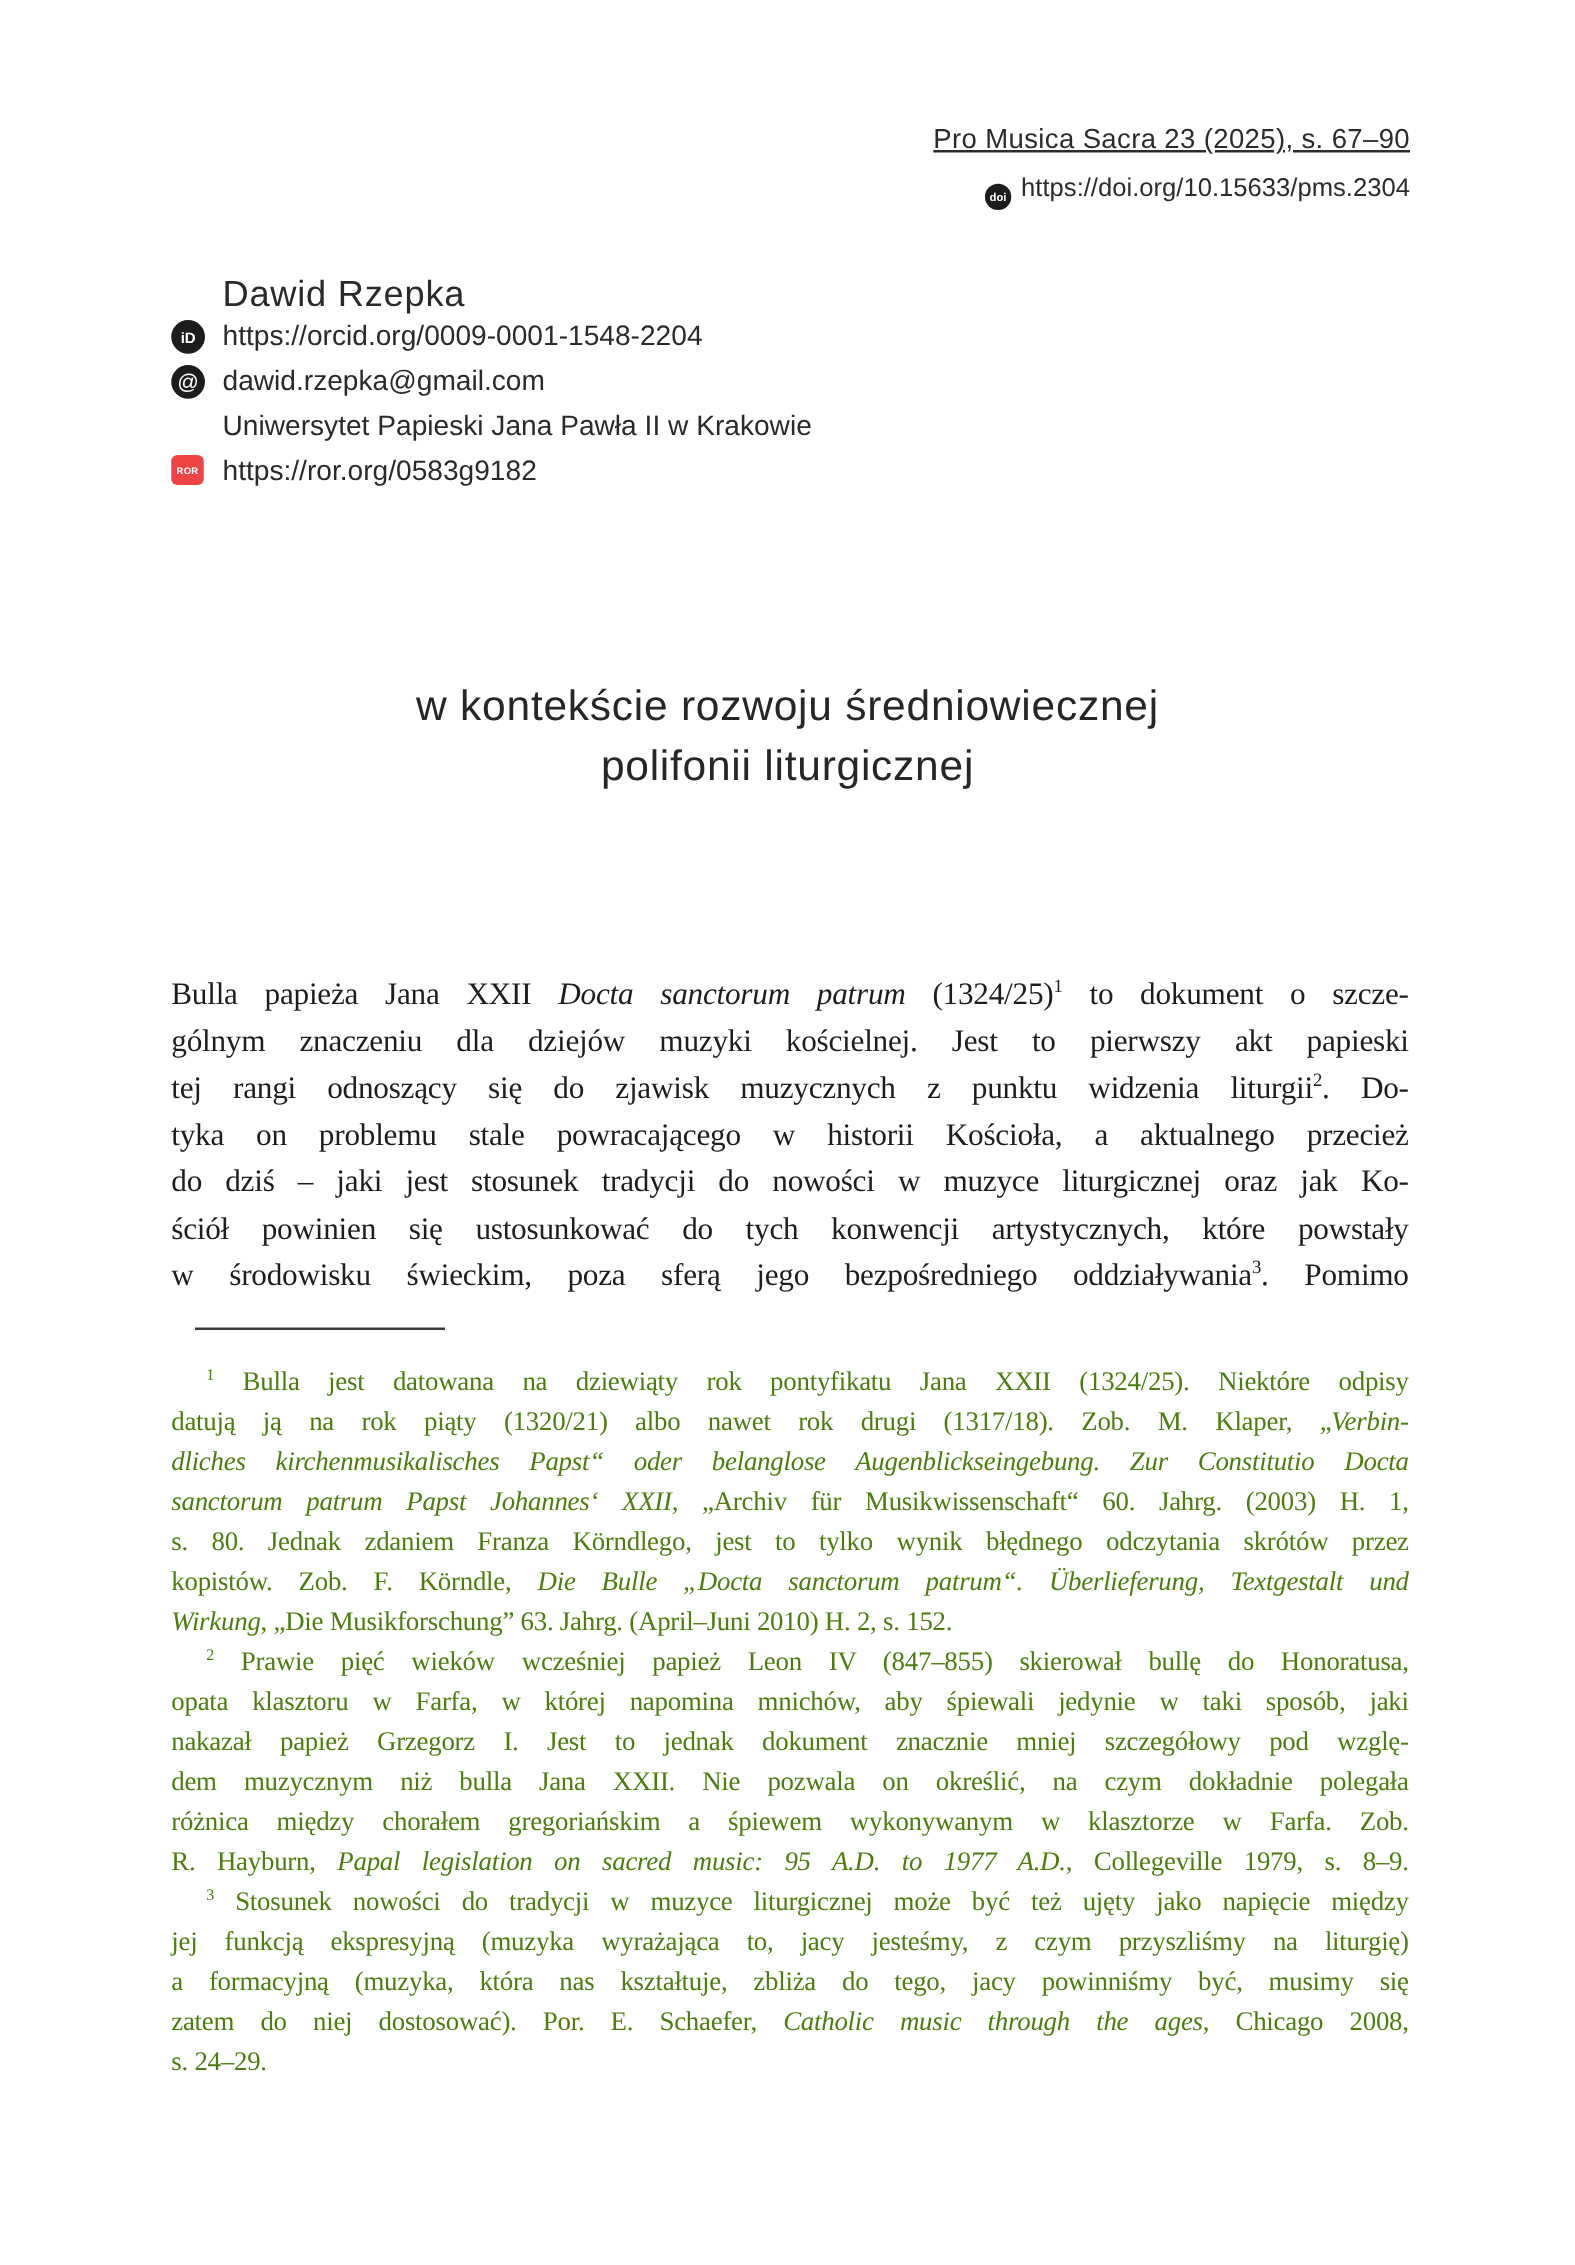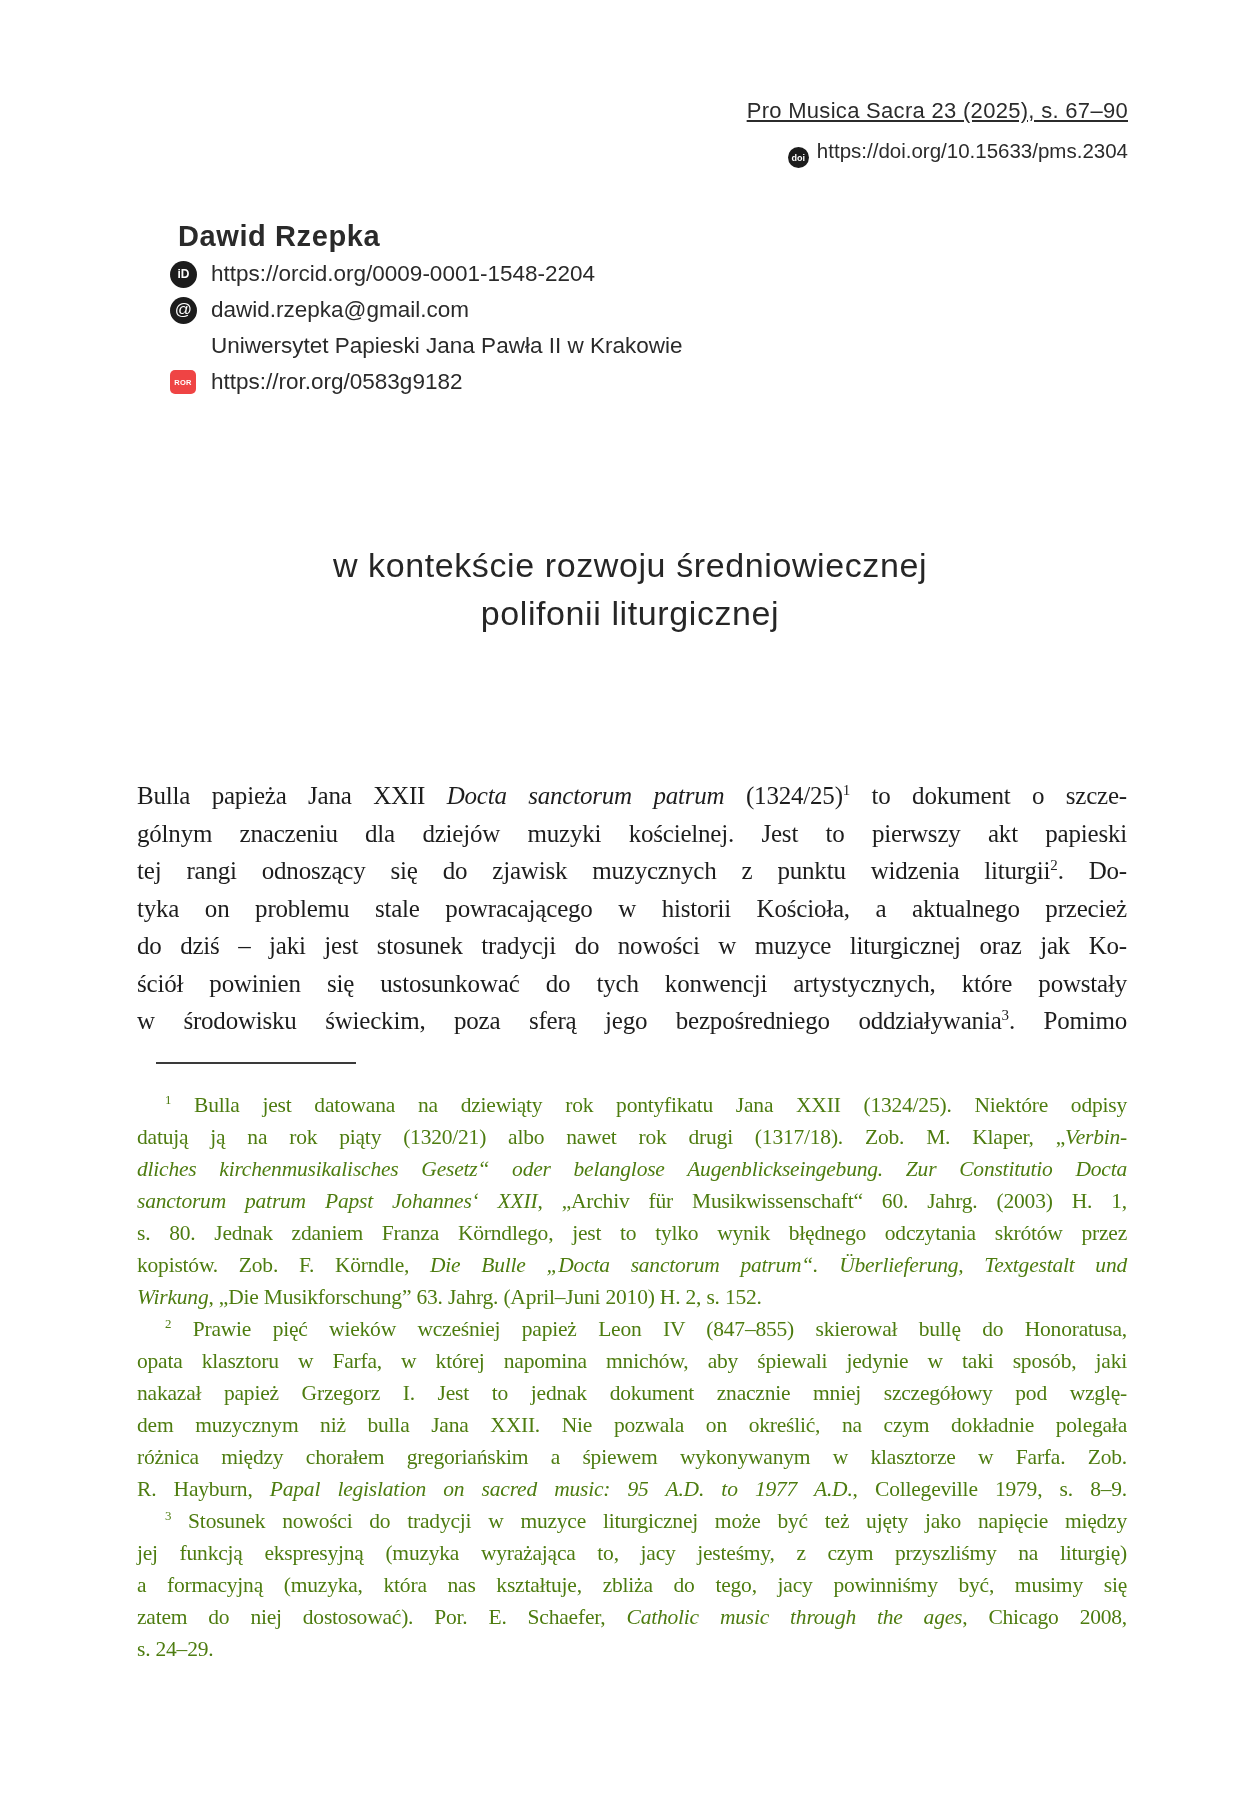--- a/index.html
+++ b/index.html
@@ -30,27 +30,27 @@
   .circle-icon{
     display:inline-flex; align-items:center; justify-content:center;
     background:#1c1c1c; color:#ffffff; border-radius:50%;
     font-family:"Liberation Sans",sans-serif; font-weight:bold;
     flex:0 0 auto;
   }
   .icon-doi{width:21px;height:21px;font-size:9px;margin-top:13px;}
   
   .author-name{
     position:absolute; left:178px; top:220px;
-    font-size:29px; letter-spacing:0.6px; color:#2a2a2a;font-weight:bold;
+    font-size:29px; letter-spacing:0.6px; color:#2a2a2a;
   }
   .author-meta{
     position:absolute; left:137px; top:256px;
     font-size:22.5px; color:#2a2a2a;
   }
-  .meta-row{display:flex; align-items:center; height:36px;margin-left:33px;}
+  .meta-row{display:flex; align-items:flex-start; height:36px;}
   .icon-cell{width:41px; display:flex; align-items:center;}
   .icon-orcid{width:27px;height:27px;font-size:12px;}
   .icon-at{width:27px;height:27px;font-size:17px;font-weight:normal;}
   .icon-ror{
     display:inline-flex; align-items:center; justify-content:center;
     width:26px;height:24px;border-radius:5px;
     background:#ef4444;color:#fff;font-weight:bold;
     font-size:7.5px;letter-spacing:0.3px;
   }
   
@@ -138,21 +138,21 @@
       <div class="tline"><span>ściół powinien się ustosunkować do tych konwencji artystycznych, które powstały</span></div>
       <div class="tline"><span>w środowisku świeckim, poza sferą jego bezpośredniego oddziaływania</span><sup>3</sup><span>. Pomimo</span></div>
     </div>
 
   <div class="footnote-rule"></div>
 
   <div class="footnotes">
     <div>
         <div class="tline indent"><sup>1</sup><span> Bulla jest datowana na dziewiąty rok pontyfikatu Jana XXII (1324/25). Niektóre odpisy</span></div>
         <div class="tline"><span>datują ją na rok piąty (1320/21) albo nawet rok drugi (1317/18). Zob. M. Klaper, „</span><i>Verbin-</i></div>
-        <div class="tline"><i>dliches kirchenmusikalisches Gesetz“ oder belanglose Augenblickseingebung. Zur Constitutio Docta</i></div>
+        <div class="tline"><i>dliches kirchenmusikalisches Papst“ oder belanglose Augenblickseingebung. Zur Constitutio Docta</i></div>
         <div class="tline"><i>sanctorum patrum Papst Johannes‘ XXII</i><span>, „Archiv für Musikwissenschaft“ 60. Jahrg. (2003) H. 1,</span></div>
         <div class="tline"><span>s. 80. Jednak zdaniem Franza Körndlego, jest to tylko wynik błędnego odczytania skrótów przez</span></div>
         <div class="tline"><span>kopistów. Zob. F. Körndle, </span><i>Die Bulle „Docta sanctorum patrum“. Überlieferung, Textgestalt und</i></div>
         <div class="tline lastline"><i>Wirkung</i><span>, „Die Musikforschung” 63. Jahrg. (April–Juni 2010) H. 2, s. 152.</span></div>
       </div>
     <div>
         <div class="tline indent"><sup>2</sup><span> Prawie pięć wieków wcześniej papież Leon IV (847–855) skierował bullę do Honoratusa,</span></div>
         <div class="tline"><span>opata klasztoru w Farfa, w której napomina mnichów, aby śpiewali jedynie w taki sposób, jaki</span></div>
         <div class="tline"><span>nakazał papież Grzegorz I. Jest to jednak dokument znacznie mniej szczegółowy pod wzglę-</span></div>
         <div class="tline"><span>dem muzycznym niż bulla Jana XXII. Nie pozwala on określić, na czym dokładnie polegała</span></div>

